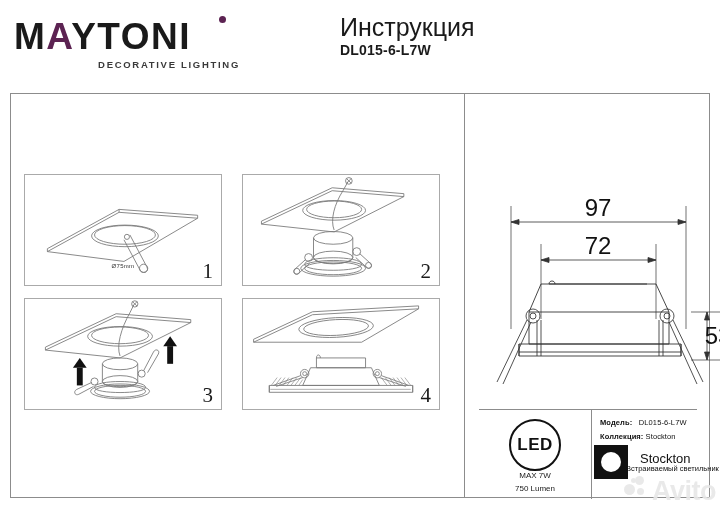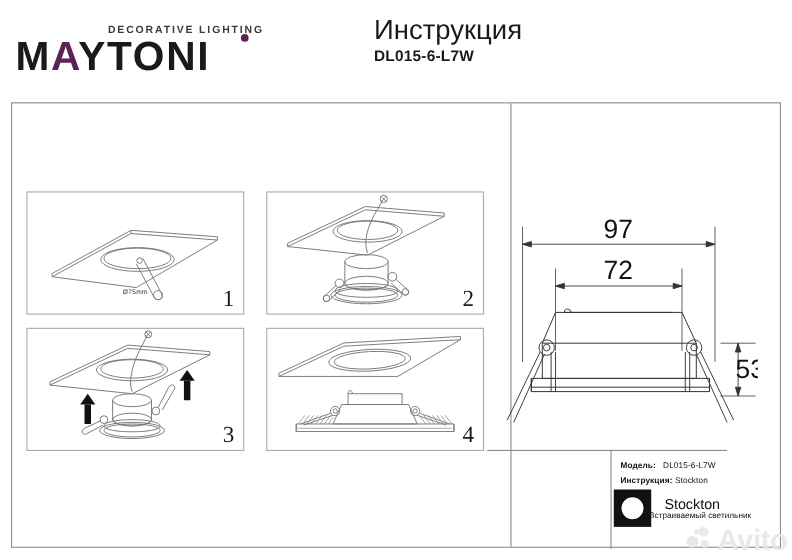--- a/index.html
+++ b/index.html
@@ -124,21 +124,21 @@
     bottom: 16px;
     text-align: center;
     font-size: 6px;
     color: #333;
     letter-spacing: 0.3px;
   }
 
   
   #right-panel {
     position: absolute;
-    left: 432px; top: 0;
+    left: 468px; top: 0;
     width: 218px; height: 100%;
   }
   #right-hdivider {
     position: absolute;
     left: 0; top: 315px;
     width: 100%; height: 1px;
     background: #8c8c8c;
   }
   #right-vdivider {
     position: absolute;
@@ -223,21 +223,20 @@
     width: 20px; height: 20px;
     border-radius: 50%;
     background: #fff;
   }
 
   
   #watermark {
     position: absolute;
     right: 4px; bottom: 2px;
     display: flex;
-    align-items: center;
     gap: 2px;
     opacity: 0.92;
     pointer-events: none;
   }
   #watermark-text {
     font-size: 27px;
     font-weight: bold;
     color: #e8e8e8;
     letter-spacing: -0.5px;
     font-family: "Liberation Sans", sans-serif;
@@ -256,25 +255,25 @@
   .wm-b { width: 9px;  height: 9px;  left: 11px; top: 0; }
   .wm-c { width: 7px;  height: 7px;  left: 13px; top: 12px; }
   .wm-d { width: 5px;  height: 5px;  left: 7px;  top: 2px; }
 </style>
 </head>
 <body>
 
 <div id="header">
 
   <div id="logo-block">
-    <div id="logo-tagline">DECORATIVE LIGHTING</div>
     <div id="logo-wordmark">
       <span>M</span><span class="purple">A</span><span>YTONI</span>
       <span id="logo-dot"></span>
     </div>
+    <div id="logo-tagline">DECORATIVE LIGHTING</div>
   </div>
 
   <div id="title-block">
     <div id="title-main">Инструкция</div>
     <div id="title-model">DL015-6-L7W</div>
   </div>
 
 </div>
 
 <div id="outer-frame">
@@ -464,29 +463,36 @@
       </g>
 
       <text x="119" y="122" text-anchor="middle" font-family="Liberation Sans, sans-serif" font-size="24" fill="#111">97</text>
       <text x="119" y="160" text-anchor="middle" font-family="Liberation Sans, sans-serif" font-size="24" fill="#111">72</text>
       <text x="239" y="250" text-anchor="middle" font-family="Liberation Sans, sans-serif" font-size="24" fill="#111">53</text>
     </svg>
 
     <div id="right-hdivider"></div>
     <div id="right-vdivider"></div>
 
+    <div id="led-badge-block">
+      <div id="led-circle">
+        <span id="led-text">LED</span>
+      </div>
+      <div id="led-max">MAX 7W</div>
+      <div id="led-lumen">750 Lumen</div>
+    </div>
 
     <div id="product-info">
       <div class="info-row" id="info-model-row">
         <span class="info-lbl">Модель:</span>
         &nbsp;
         <span>DL015-6-L7W</span>
       </div>
       <div class="info-row" id="info-collection-row">
-        <span class="info-lbl">Инструкция:</span>
+        <span class="info-lbl">Коллекция:</span>
         <span>Stockton</span>
       </div>
       <div id="info-thumb">
         <div id="info-thumb-inner"></div>
       </div>
       <div id="info-series">Stockton</div>
       <div id="info-type">Встраиваемый светильник</div>
     </div>
 
   </div>

